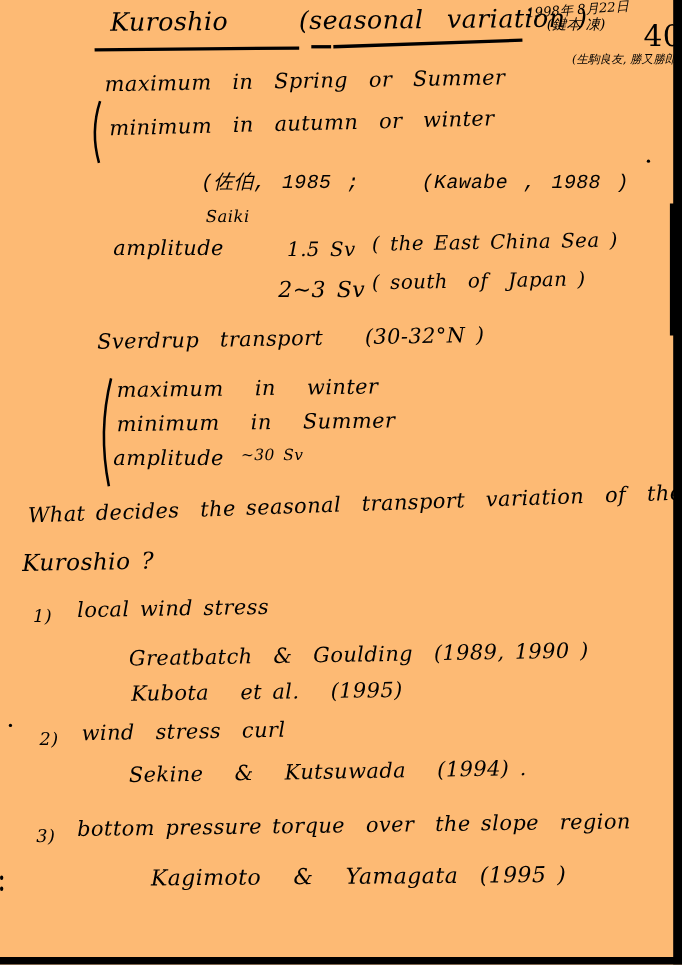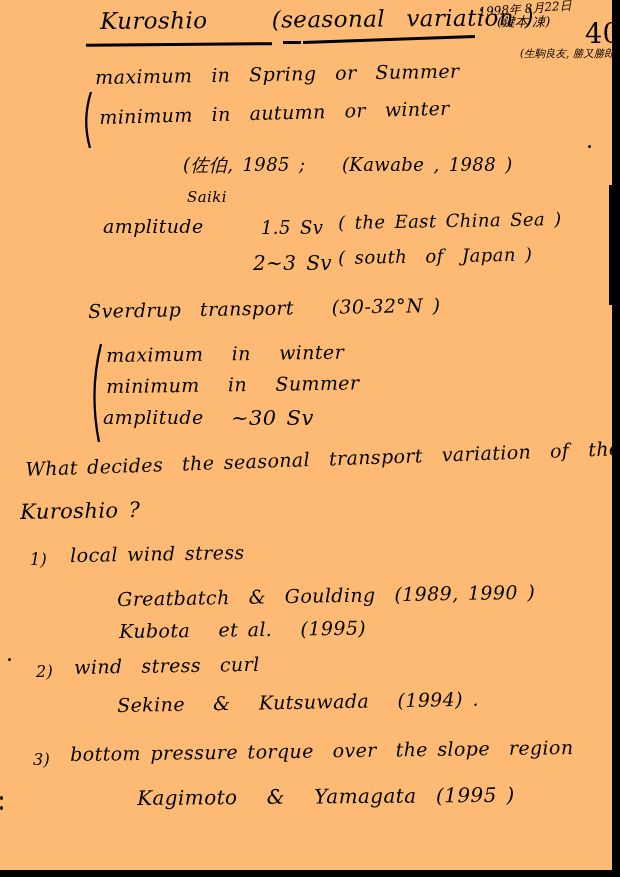--- a/index.html
+++ b/index.html
@@ -34,37 +34,37 @@
   <div class="hw" style="left:585px; top:18px; font-size:27px; font-style:normal;">40</div>
   <div class="hw" style="left:497px; top:13px; font-size:13px; letter-spacing:0; word-spacing:0;">(鍵本 凍)</div>
   <div class="hw" style="left:472px; top:47px; font-size:10.5px; letter-spacing:0; word-spacing:0;margin-left:48px;">(生駒良友, 勝又勝郎)</div>
 
   <svg class="paren" style="left:80px; top:90px;" width="14" height="60" viewBox="0 0 14 60">
     <path d="M11 2 Q2 30 10 58" stroke="#000" stroke-width="2.3" fill="none"></path>
   </svg>
   <div class="hw" style="left:95px; top:66px; font-size:19px; transform:rotate(-1deg);">maximum  in  Spring  or  Summer</div>
   <div class="hw" style="left:99px; top:106px; font-size:19px; transform:rotate(-1.5deg);">minimum  in  autumn  or  winter</div>
 
-  <div class="hw" style="left:183px; top:153px; font-size:18px;">(佐伯, 1985 ;    (Kawabe , 1988 )</div>
+  <div class="hw" style="left:183px; top:153px; font-size:18px;font-family:Liberation Mono, monospace;">(佐伯, 1985 ;    (Kawabe , 1988 )</div>
   <div class="hw" style="left:187px; top:188px; font-size:15px;">Saiki</div>
 
   <div class="hw" style="left:103px; top:215px; font-size:19px;">amplitude</div>
   <div class="hw" style="left:249px; top:217px; font-size:18px;margin-left:12px;">1.5 Sv</div>
   <div class="hw" style="left:338px; top:212px; font-size:18px; transform:rotate(-1deg);">( the East China Sea )</div>
   <div class="hw" style="left:253px; top:251px; font-size:20px;">2~3 Sv</div>
   <div class="hw" style="left:338px; top:247px; font-size:18px; transform:rotate(-1deg);">( south  of  Japan )</div>
 
   <div class="hw" style="left:88px; top:300px; font-size:19px; transform:rotate(-1deg);">Sverdrup  transport    (30-32°N )</div>
   <svg class="paren" style="left:88px; top:342px;" width="16" height="102" viewBox="0 0 16 102">
     <path d="M13 2 Q1 50 11 100" stroke="#000" stroke-width="2.3" fill="none"></path>
   </svg>
   <div class="hw" style="left:106px; top:344px; font-size:19px; transform:rotate(-0.8deg);">maximum   in   winter</div>
   <div class="hw" style="left:106px; top:375px; font-size:19px; transform:rotate(-0.8deg);">minimum   in   Summer</div>
   <div class="hw" style="left:103px; top:406px; font-size:19px;">amplitude</div>
-  <div class="hw" style="left:231px; top:406px; font-size:21px;">~30 Sv</div>
+  <div class="hw" style="left:219px; top:406px; font-size:14px;">~30 Sv</div>
 
   <div class="hw" style="left:25px; top:458px; font-size:19px; transform:rotate(-2deg);">What decides  the seasonal  transport  variation  of  the</div>
   <div class="hw" style="left:20px; top:500px; font-size:21px; transform:rotate(-1deg);">Kuroshio ?</div>
 
   <div class="hw" style="left:30px; top:550px; font-size:16px;">1)</div>
   <div class="hw" style="left:70px; top:544px; font-size:19px; transform:rotate(-1deg);">local wind stress</div>
   <div class="hw" style="left:117px; top:588px; font-size:19px; transform:rotate(-1deg);">Greatbatch  &amp;  Goulding  (1989, 1990 )</div>
   <div class="hw" style="left:119px; top:620px; font-size:19px; transform:rotate(-0.8deg);">Kubota   et al.   (1995)</div>
 
   <div class="hw" style="left:36px; top:662px; font-size:16px;">2)</div>

